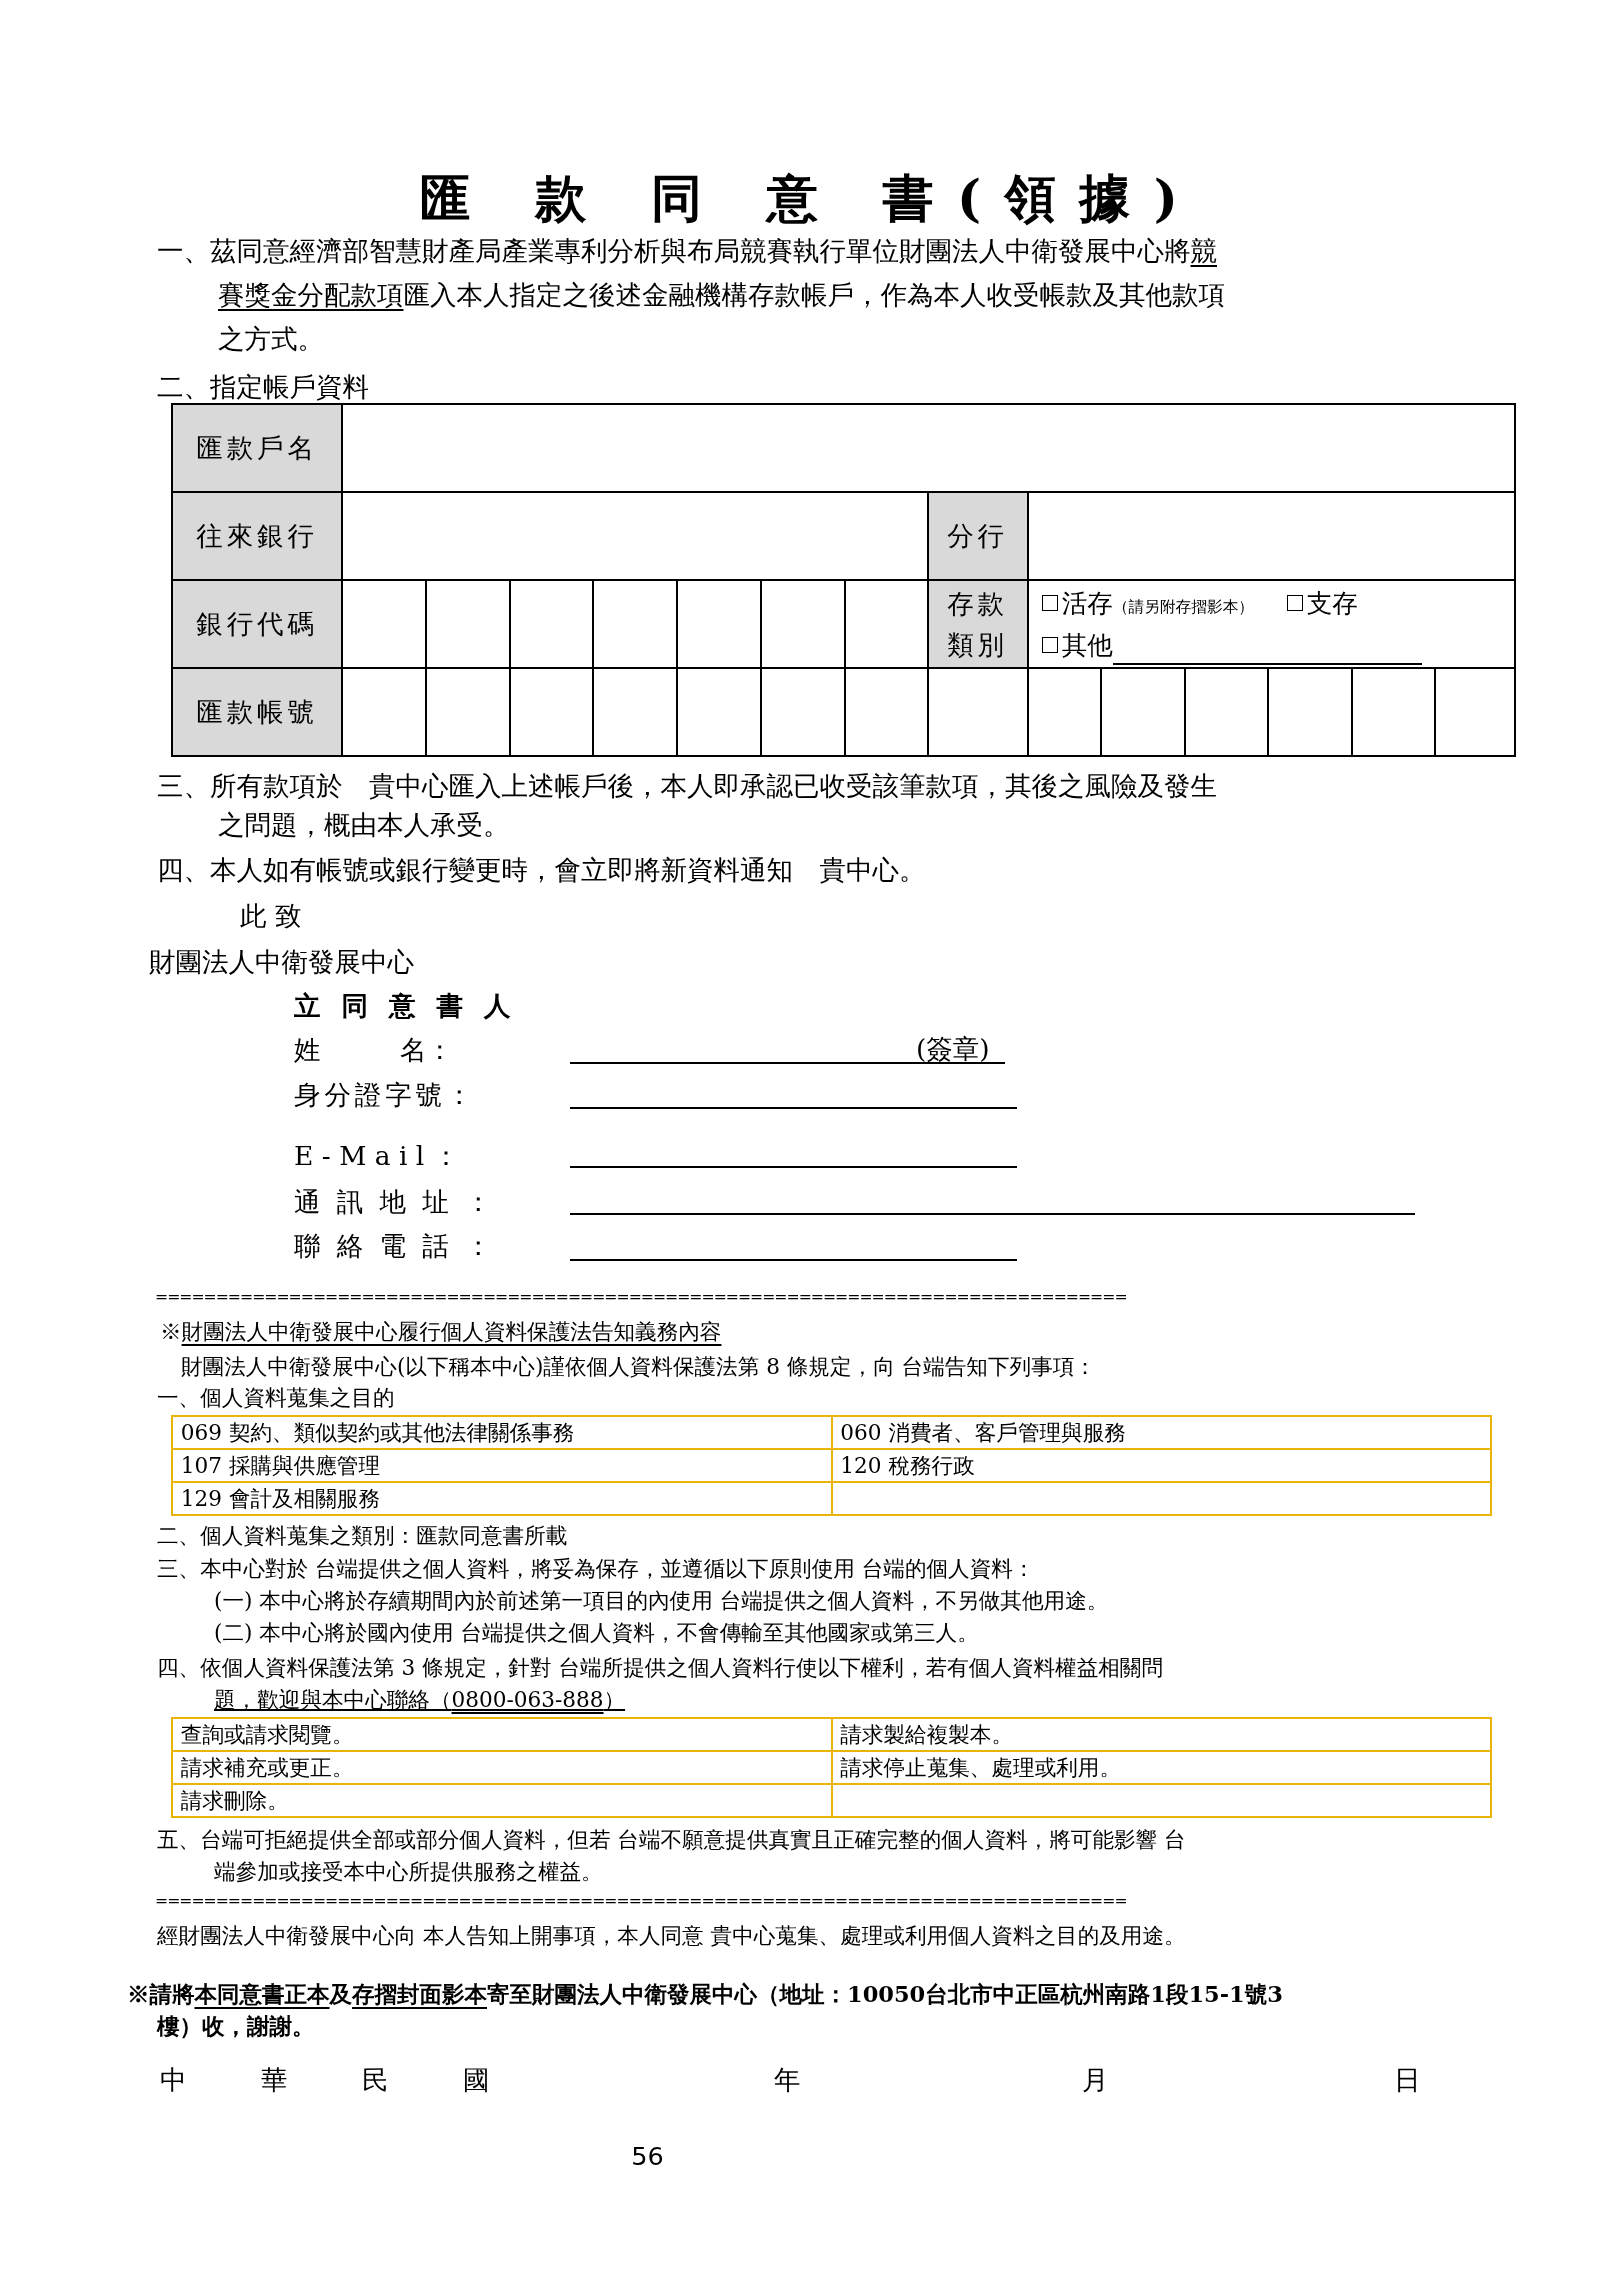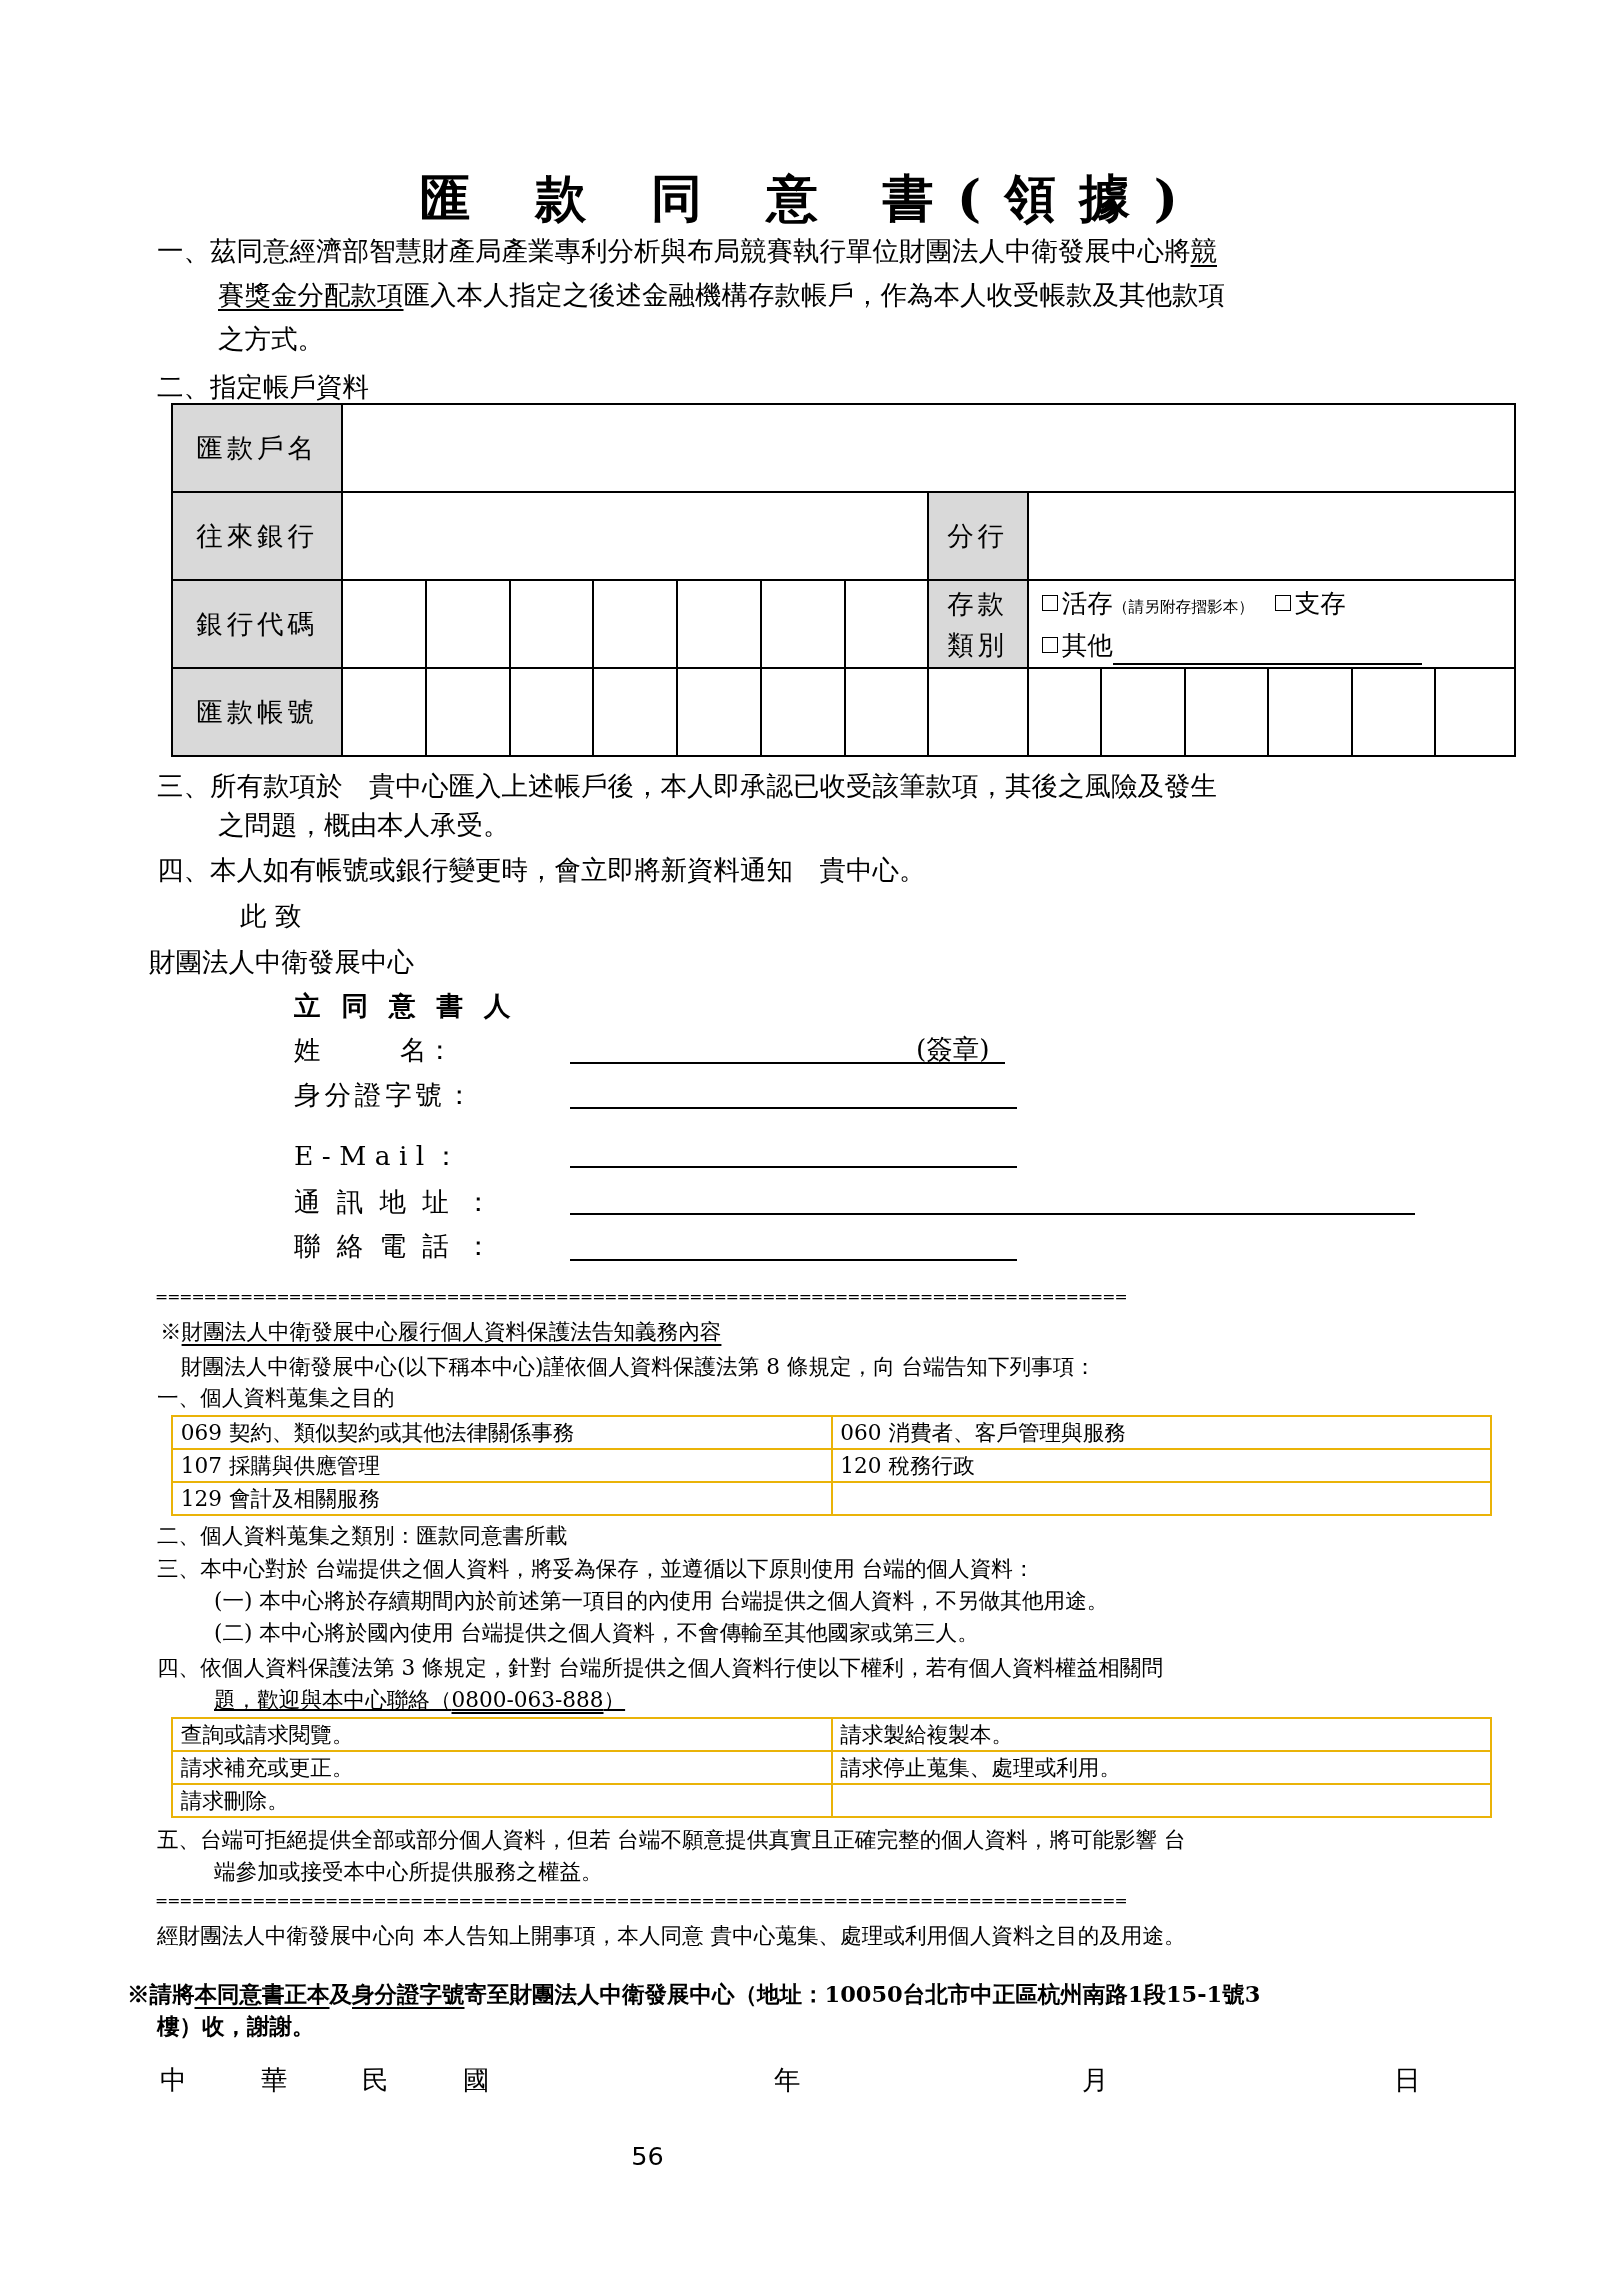--- a/index.html
+++ b/index.html
@@ -66,21 +66,21 @@
     <td></td>
     <td></td>
     <td></td>
     <td></td>
     <td></td>
     <td></td>
     <td></td>
     <td class="lab" style="line-height:41px;"><span>存款</span><br><span>類別</span></td>
     <td colspan="6" style="font-size:25.5px;line-height:39px;padding-left:13.7px;vertical-align:middle;">
       <span><span class="chk"></span><span>活存</span></span><span style="font-size:15.7px;">（請另附存摺影本）</span>
-      <span style="margin-left:13px;"><span class="chk"></span><span>支存</span></span><br>
+      <span style="margin-left:25px;"><span class="chk"></span><span>支存</span></span><br>
       <span><span class="chk"></span><span>其他</span></span><span style="display:inline-block;width:309px;border-bottom:2px solid #000;height:27.4px;vertical-align:bottom;"></span>
     </td>
   </tr>
   <tr>
     <td class="lab">匯款帳號</td>
     <td></td>
     <td></td>
     <td></td>
     <td></td>
     <td></td>
@@ -171,21 +171,21 @@
 </tbody>
   </table>
 
 <div class="abs s" style="left:157px;top:1825px;">五、台端可拒絕提供全部或部分個人資料，但若 台端不願意提供真實且正確完整的個人資料，將可能影響 台</div>
 <div class="abs s" style="left:214px;top:1857px;">端參加或接受本中心所提供服務之權益。</div>
 
 <div class="dash" style="left:155px;top:1896px;width:1010px;">================================================================================</div>
 
 <div class="abs s" style="left:157px;top:1921px;">經財團法人中衛發展中心向 本人告知上開事項，本人同意 貴中心蒐集、處理或利用個人資料之目的及用途。</div>
 
-<div class="abs s b" style="left:127px;top:1980px;font-size:22.5px;"><span>※請將</span><span class="u">本同意書正本</span><span>及</span><span class="u">身分證字號</span><span>寄至財團法人中衛發展中心（地址：10050台北市中正區杭州南路1段15-1號3</span></div>
+<div class="abs s b" style="left:127px;top:1980px;font-size:22.5px;"><span>※請將</span><span class="u">本同意書正本</span><span>及</span><span class="u">存摺封面影本</span><span>寄至財團法人中衛發展中心（地址：10050台北市中正區杭州南路1段15-1號3</span></div>
 <div class="abs s b" style="left:157px;top:2012px;font-size:22.5px;">樓）收，謝謝。</div>
 
 <div class="abs t" style="left:160px;top:2062px;">中</div>
 <div class="abs t" style="left:261px;top:2062px;">華</div>
 <div class="abs t" style="left:362px;top:2062px;">民</div>
 <div class="abs t" style="left:463px;top:2062px;">國</div>
 <div class="abs t" style="left:774px;top:2062px;">年</div>
 <div class="abs t" style="left:1082px;top:2062px;">月</div>
 <div class="abs t" style="left:1394px;top:2062px;">日</div>
 

